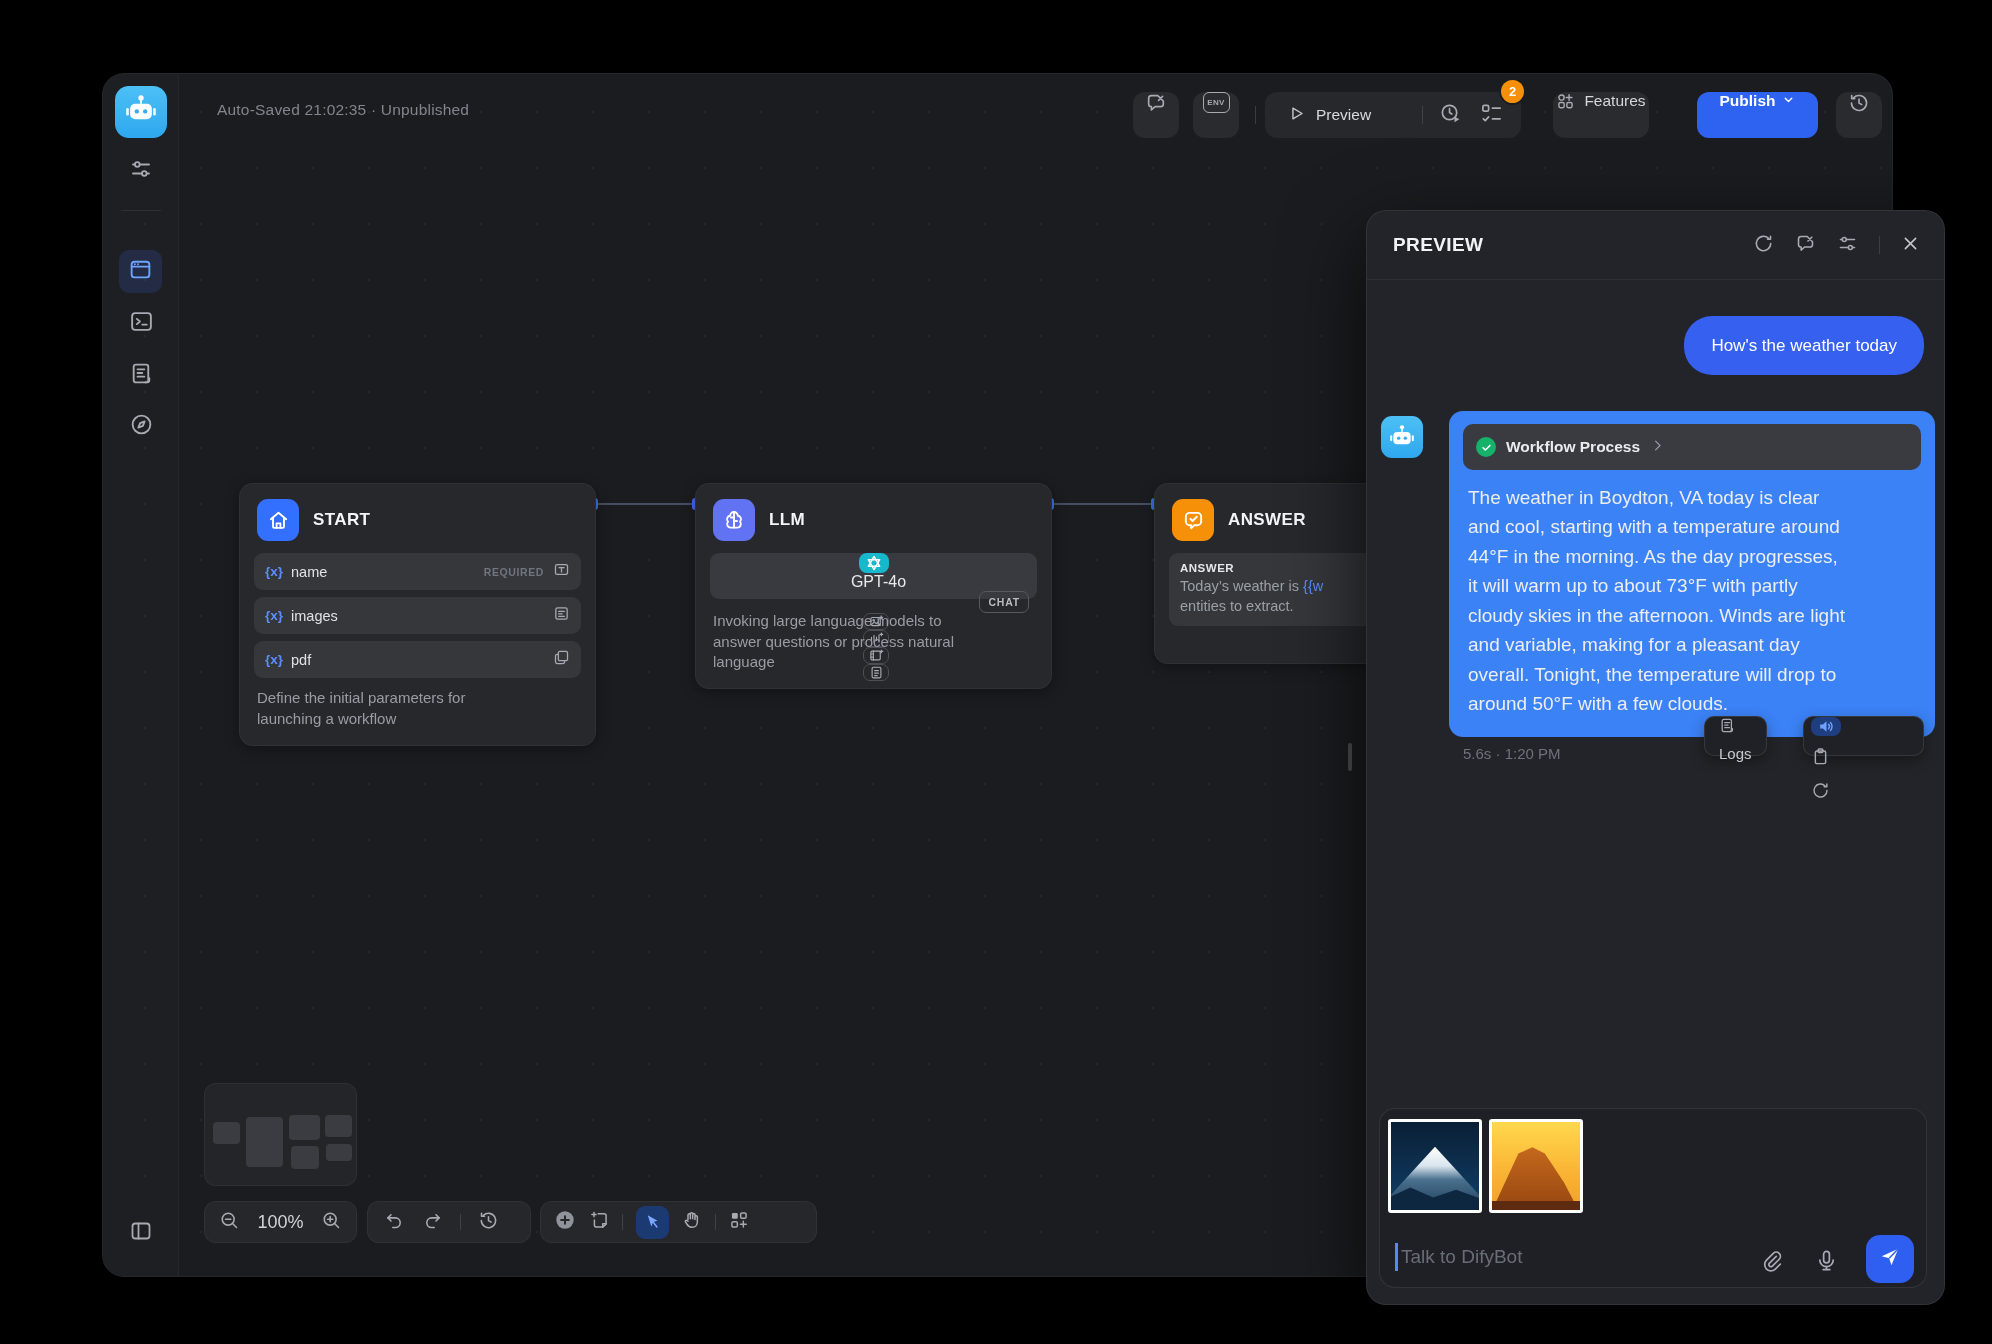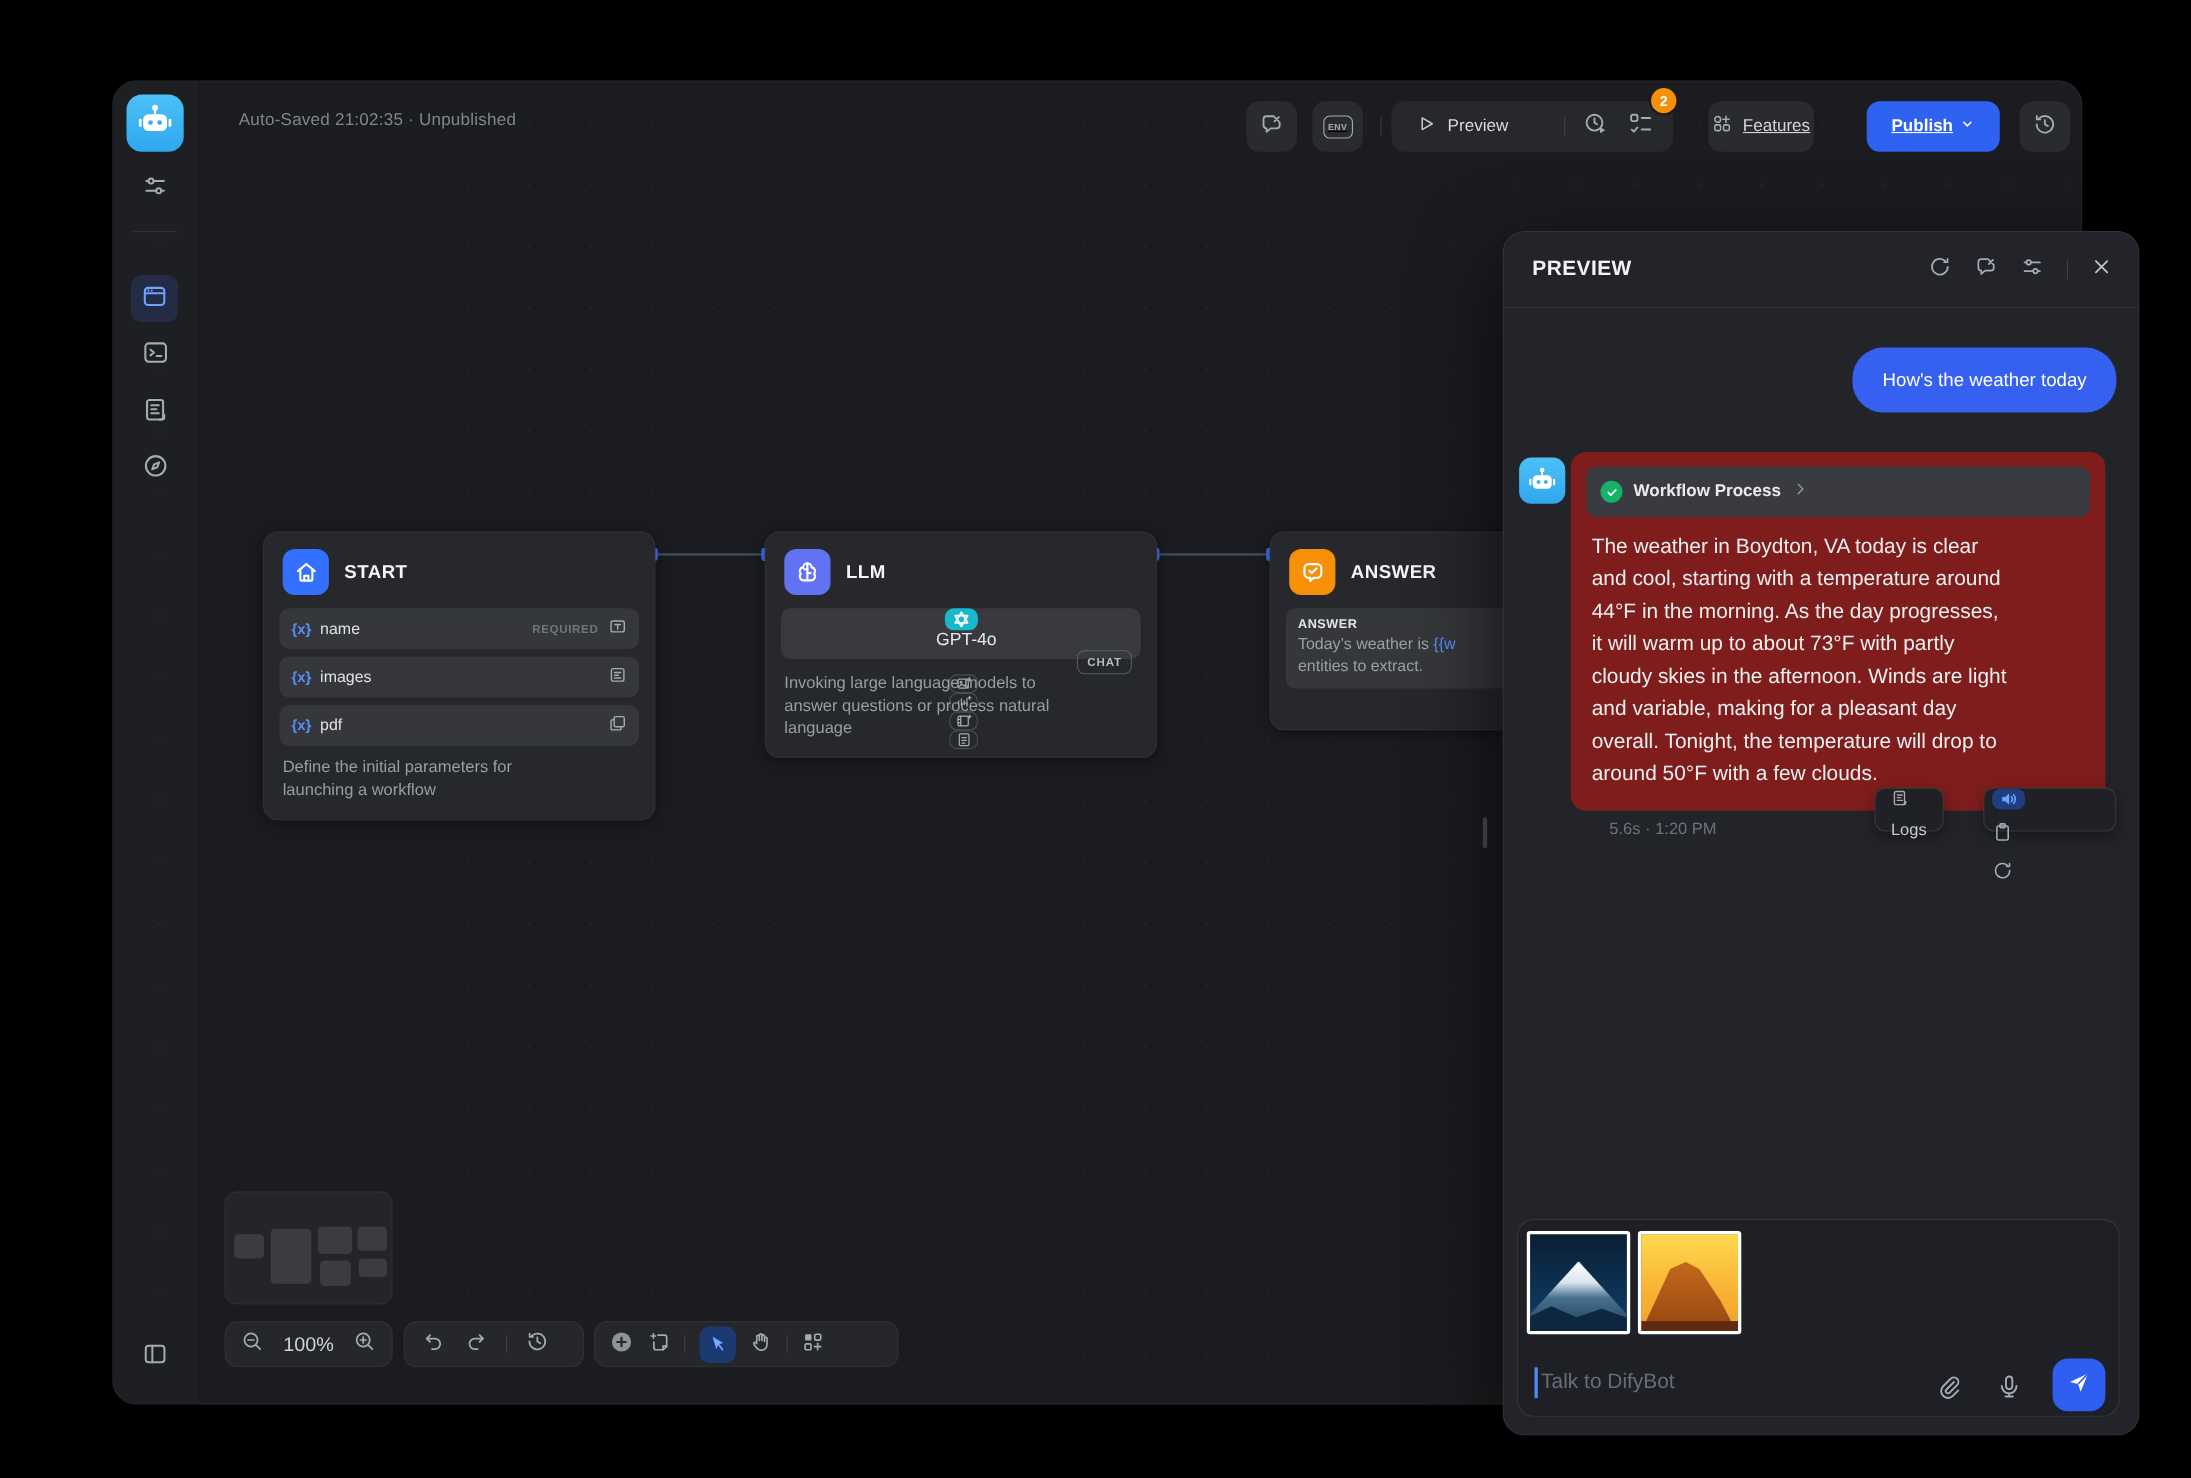--- a/index.html
+++ b/index.html
@@ -23,21 +23,21 @@
   .side-active { position:absolute; left:16px; top:176px; width:43px; height:43px; border-radius:10px;
     background:rgba(62,112,248,0.16); display:flex; align-items:center; justify-content:center; }
 
   svg.ic { stroke:#a6aab2; fill:none; stroke-width:1.8; stroke-linecap:round; stroke-linejoin:round; }
   svg.ic.light { stroke:#c3c6cc; }
   svg.ic.blue { stroke:#6ea3ff; }
 
   
   .autosave { position:absolute; left:114px; top:27px; font-size:15.5px; color:#80858e; letter-spacing:0.2px; }
   .tbtn { position:absolute; top:18px; height:46px; border-radius:12px; background:#2a2b2f;
-    display:flex; align-items:center; justify-content:center;text-decoration:underline; }
+    display:flex; align-items:flex-start; justify-content:center; }
   .tbtn.square { width:46px; }
   .tb-sep { position:absolute; left:1152px; top:32px; width:1px; height:18px; background:rgba(255,255,255,0.14); }
   .pgroup { position:absolute; left:1162px; top:18px; width:256px; height:46px; border-radius:12px;
     background:#27282b; display:flex; align-items:center; padding:0 18px 0 22px; }
   .pgroup .label { color:#d7d9dc; font-size:15.5px; margin-left:10px; }
   .pgroup .vsep { width:1px; height:18px; background:rgba(255,255,255,0.12); margin:0 16px 0 auto; }
   .badge { position:absolute; left:1398px; top:6px; width:23px; height:23px; border-radius:50%;
     background:#f79009; color:#fff; font-size:13px; font-weight:700; display:flex; align-items:center;
     justify-content:center; z-index:6; box-shadow:0 0 0 2px #1b1c1f; }
   .features-btn { left:1450px; width:96px; gap:9px; color:#d3d5d9; font-size:15.5px; }
@@ -93,21 +93,21 @@
     box-shadow:0 26px 80px rgba(0,0,0,0.7); }
   .p-head { height:69px; display:flex; align-items:center; padding:0 24px 0 26px;
     border-bottom:1px solid rgba(255,255,255,0.05); }
   .p-title { color:#f2f3f5; font-size:19px; font-weight:700; letter-spacing:0.4px; }
   .p-icons { margin-left:auto; display:flex; align-items:center; gap:21px; }
   .p-icons .vsep { width:1px; height:18px; background:rgba(255,255,255,0.12); }
   .bubble { position:absolute; right:20px; top:105px; height:59px; border-radius:28px; background:#3560f0;
     color:#fff; font-size:17px; display:flex; align-items:center; padding:10px 27px; }
   .avatar { position:absolute; left:14px; top:205px; width:42px; height:42px; border-radius:11px;
     background:linear-gradient(180deg,#4cc0f6,#2ea7ee); display:flex; align-items:center; justify-content:center; }
-  .msg-card { position:absolute; left:61px; top:200px; width:486px; background:#7f1d1d;
+  .msg-card { position:absolute; left:82px; top:200px; width:486px; background:#3b82f6;
     border-radius:14px; padding:13px 14px 18px; }
   .wf-strip { height:46px; border-radius:10px; background:#393b40; display:flex; align-items:center;
     padding:0 13px; gap:10px; }
   .wf-check { width:20px; height:20px; border-radius:50%; background:#17b26a; display:flex;
     align-items:center; justify-content:center; flex:none; }
   .wf-label { color:#eaebee; font-size:15.5px; font-weight:600; }
   .msg-text { margin:13px 5px 0; color:#edeeef; font-size:19px; line-height:1.55; }
   .act-pill { position:absolute; height:40px; border-radius:10px; background:#202126;
     border:1px solid rgba(255,255,255,0.1); box-shadow:0 5px 14px rgba(0,0,0,0.35);
     display:flex; z-index:3;flex-direction:column; }

